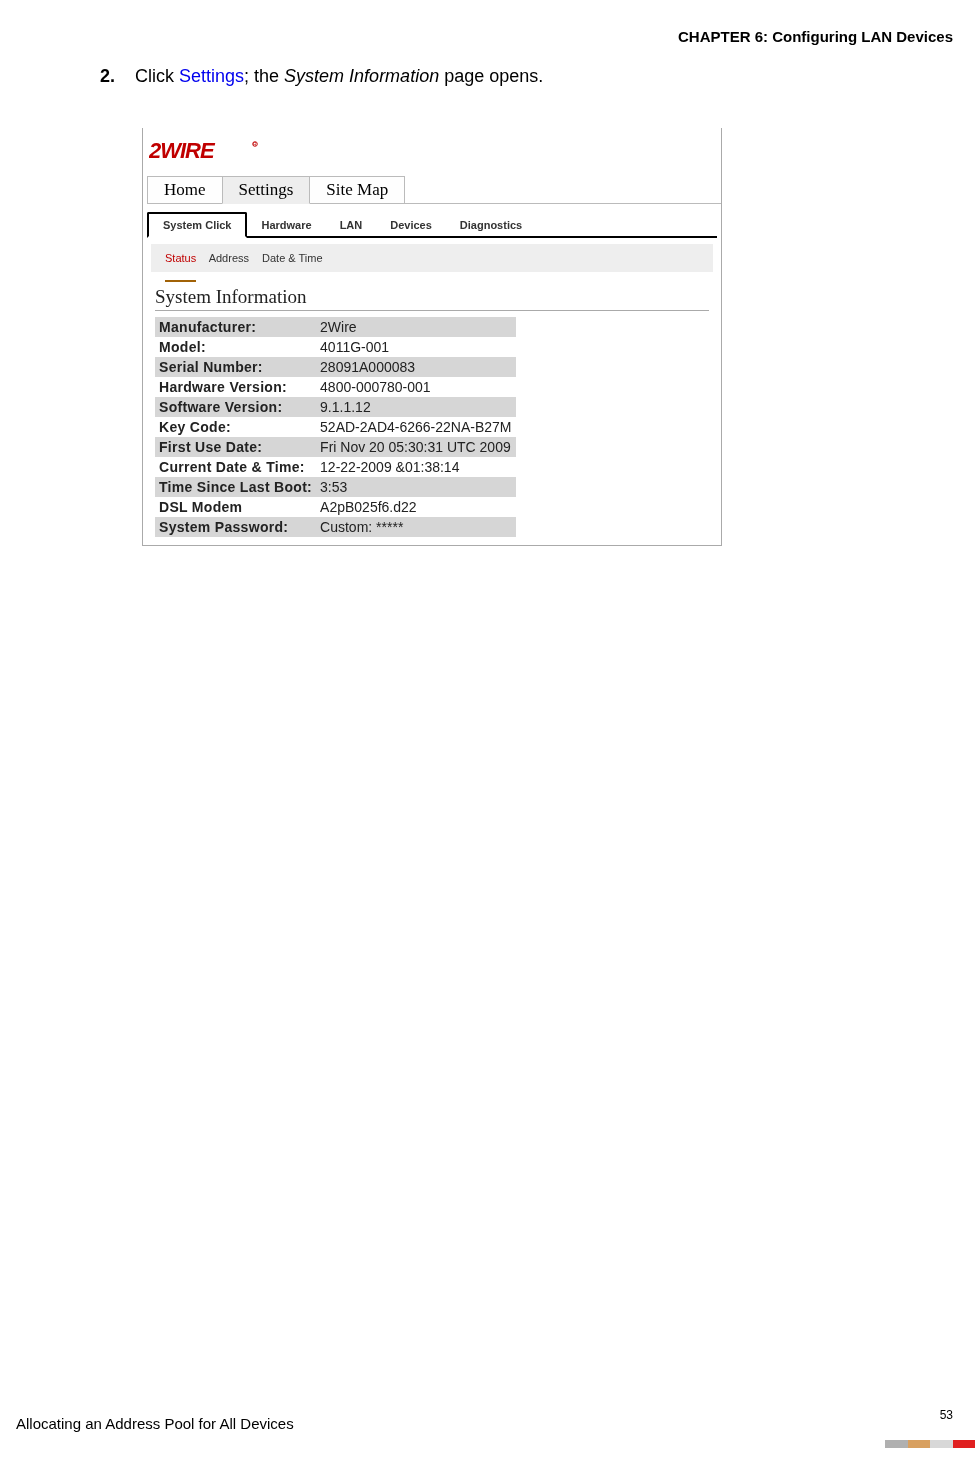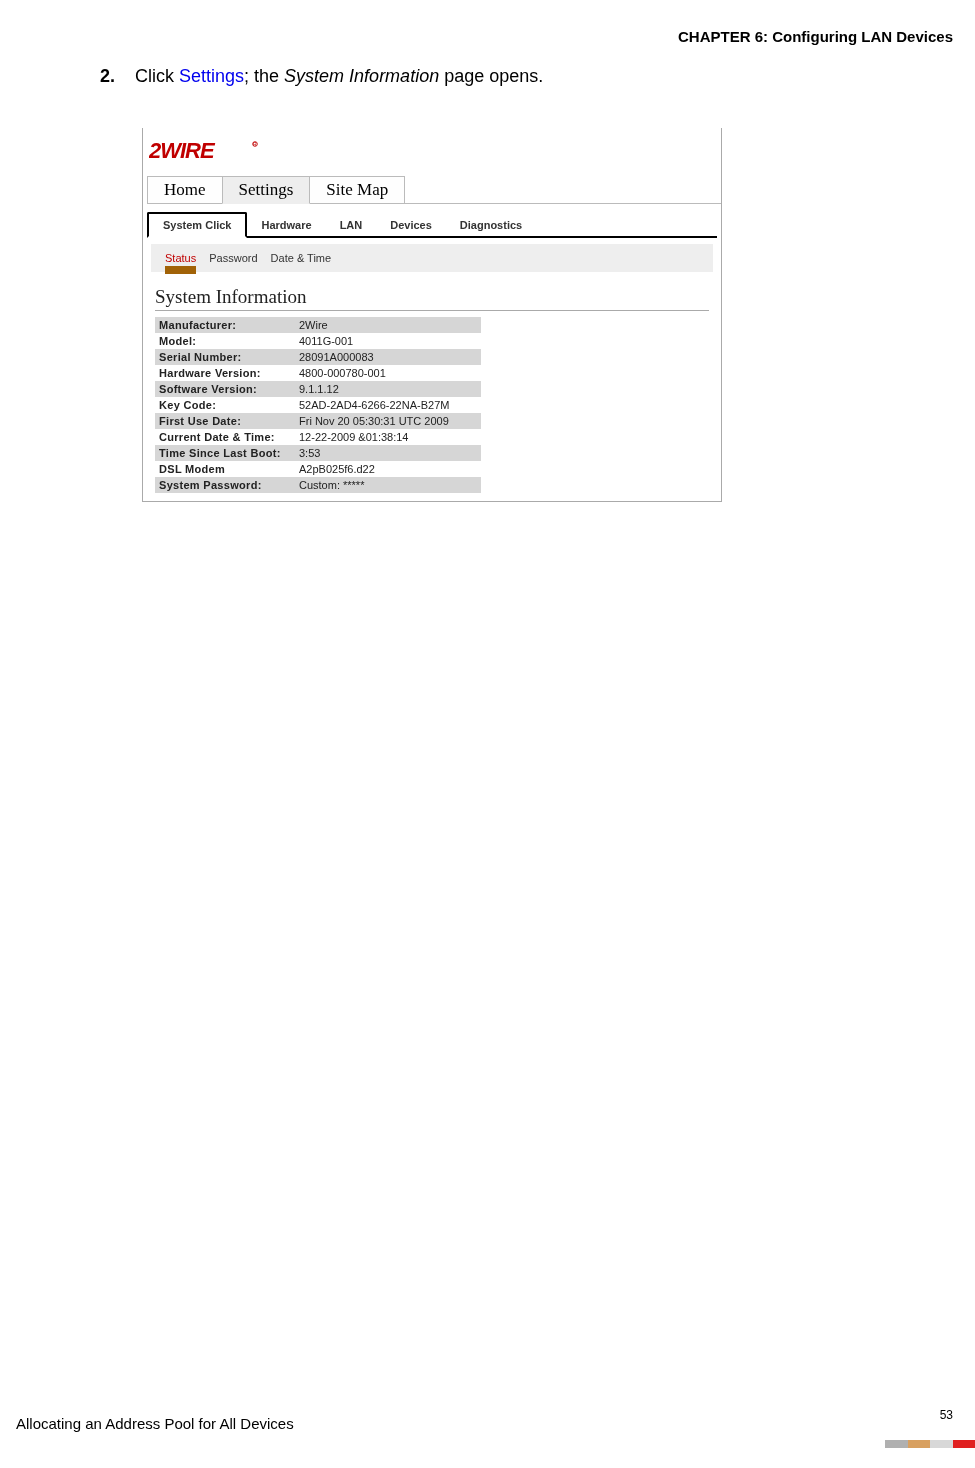--- a/index.html
+++ b/index.html
@@ -108,36 +108,36 @@
     padding: 8px 14px;
   }
   .subsub {
     font-family: Verdana, Arial, sans-serif;
     font-size: 11px;
     color: #333;
   }
   .subsub span { margin-right: 10px; }
   .subsub .active {
     color: #c00000;
-    border-bottom: 8px solid #a16207;
-    padding-bottom: 2px;
+    border-bottom: 2px solid #a16207;
+    padding-bottom: 16px;
   }
   .section-title {
     margin: 14px 12px 3px 12px;
     font-family: "Times New Roman", serif;
     font-size: 19px;
     color: #222;
     border-bottom: 1px solid #aaa;
     padding-bottom: 2px;
   }
   .info-table {
     margin: 6px 0 8px 12px;
     border-collapse: collapse;
     font-family: Verdana, Arial, sans-serif;
-    font-size: 11px;
+    font-size: 14px;
     color: #222;
     width: 326px;
   }
   .info-table tr:nth-child(odd) td { background: #d6d6d6; }
   .info-table tr:nth-child(even) td { background: #ffffff; }
   .info-table td {
     padding: 2px 4px;
     white-space: nowrap;
   }
   .info-table td.label {
@@ -204,21 +204,21 @@
     <div class="sub-tab active">System Click</div>
     <div class="sub-tab">Hardware</div>
     <div class="sub-tab">LAN</div>
     <div class="sub-tab">Devices</div>
     <div class="sub-tab">Diagnostics</div>
   </div>
 
   <div class="sub-panel">
     <div class="subsub">
       <span class="active">Status</span>
-      <span>Password</span>
+      <span>Address</span>
       <span>Date &amp; Time</span>
     </div>
   </div>
 
   <div class="section-title">System Information</div>
 
   <table class="info-table">
     <tbody>
         <tr>
           <td class="label">Manufacturer:</td>

